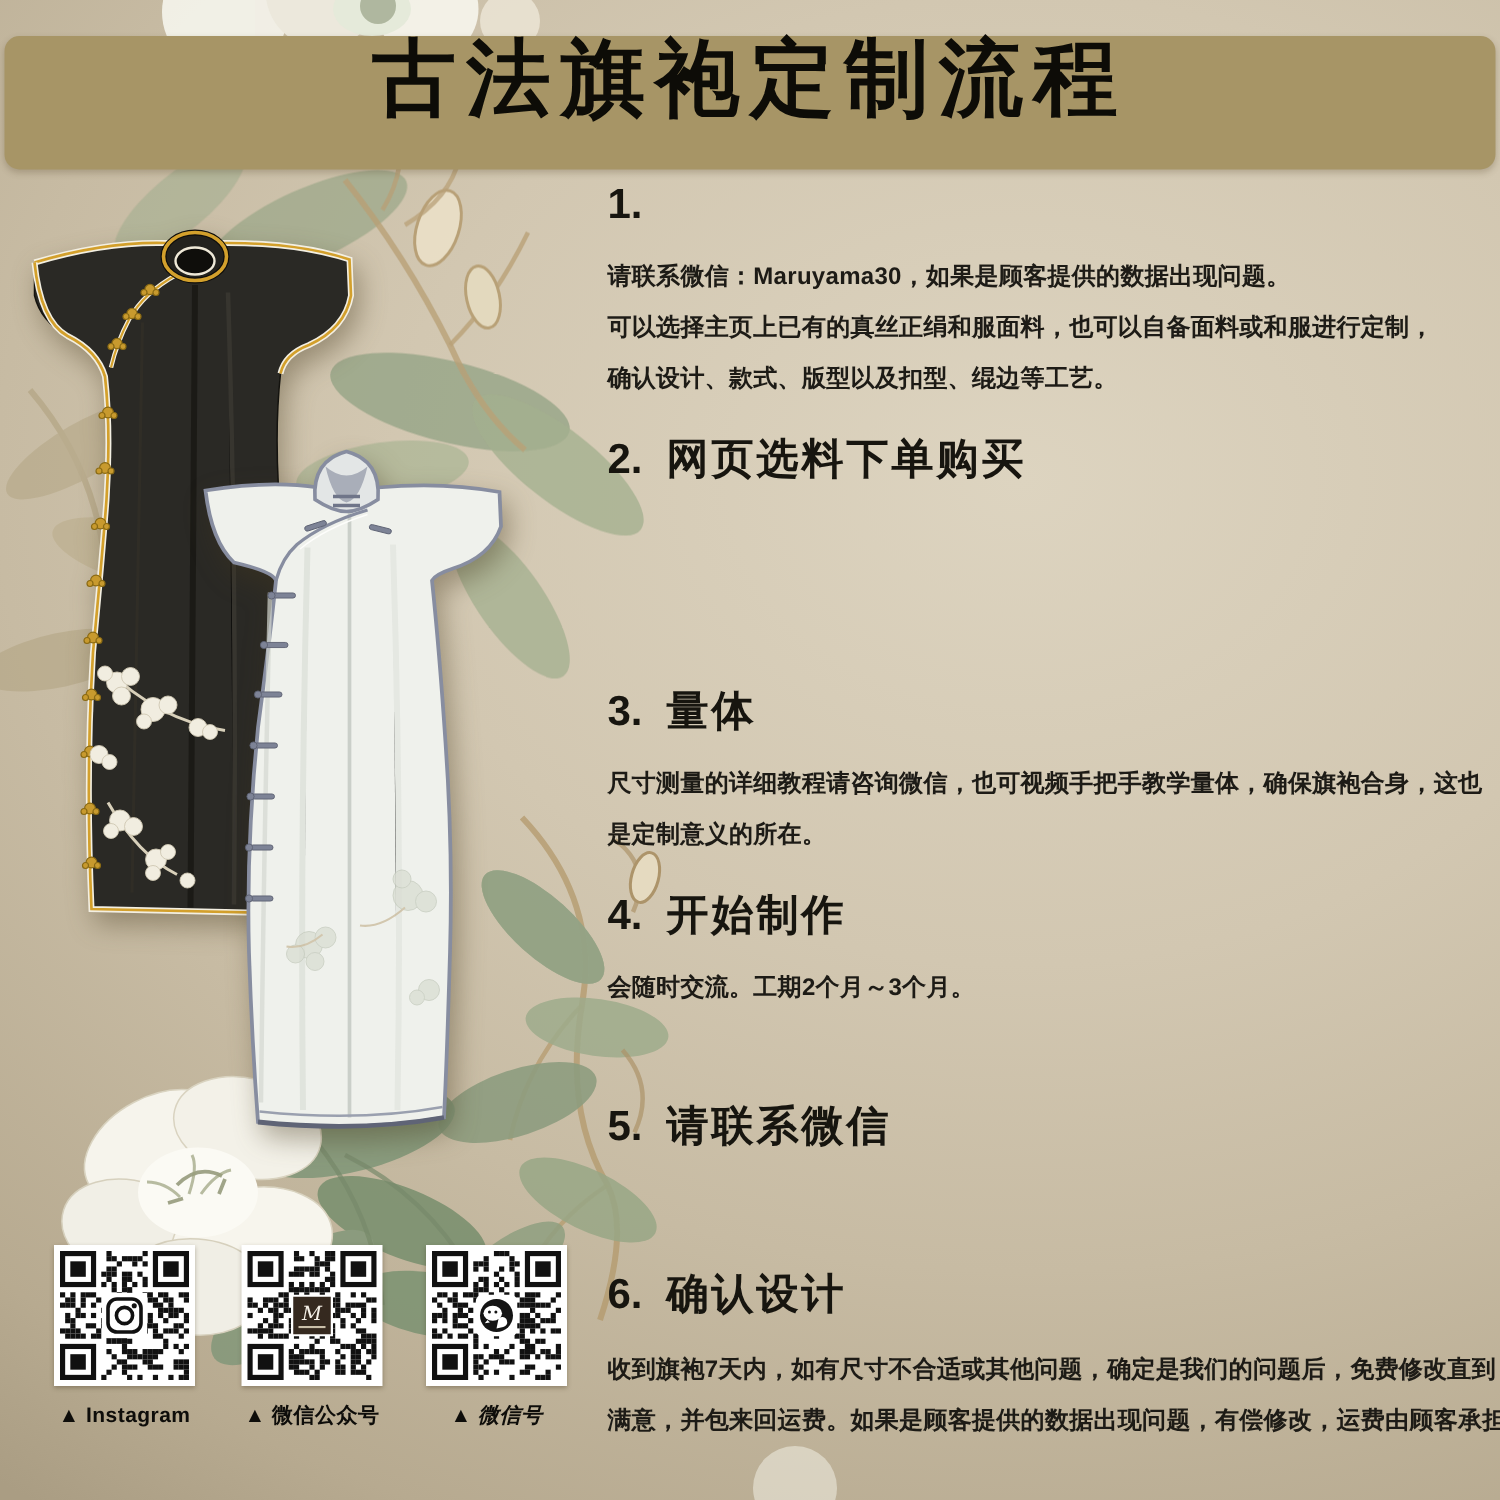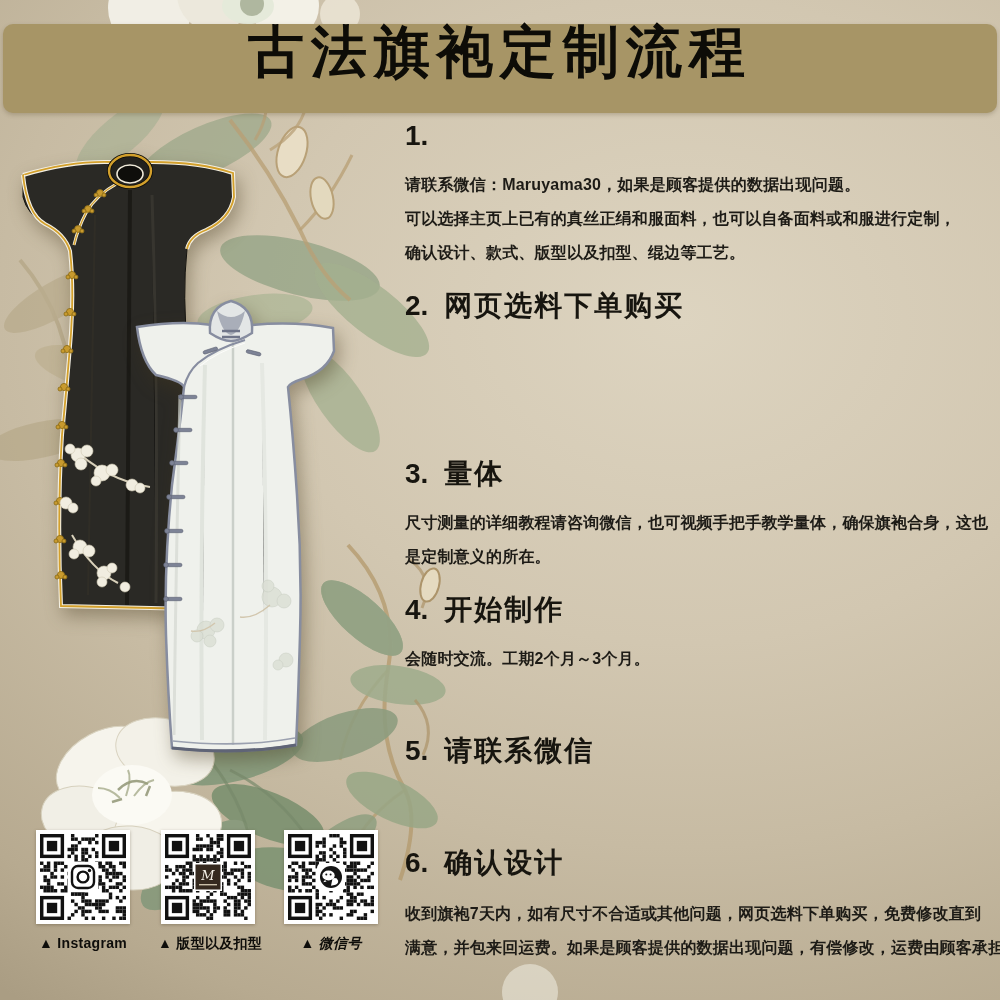--- a/index.html
+++ b/index.html
@@ -382,21 +382,21 @@
         <span>请联系微信</span>
       </div>
     </section>
 
     <section class="step" style="top:845px;">
       <div class="step-h">
         <span class="num">6.</span>
         <span>确认设计</span>
       </div>
       <div class="step-body" style="margin-top:16px;">
-        <div class="line">收到旗袍7天内，如有尺寸不合适或其他问题，网页选料下单购买，免费修改直到</div>
+        <div class="line">收到旗袍7天内，如有尺寸不合适或其他问题，确定是我们的问题后，免费修改直到</div>
         <div class="line">满意，并包来回运费。如果是顾客提供的数据出现问题，有偿修改，运费由顾客承担。</div>
       </div>
     </section>
   </div>
 
   <div class="qr-row">
 
     <div class="qr-item" style="left:5px;">
       <div class="qr-box">
         <svg class="qr-grid" viewBox="0 0 94 94">
@@ -787,21 +787,21 @@
             <rect x="7.44" y="69.36" width="17.20" height="17.20" fill="#fff"></rect>
             <rect x="10.88" y="72.80" width="10.32" height="10.32" fill="#111"></rect>
           </svg>
         <svg class="qr-center" width="28" height="28" viewBox="0 0 28 28">
           <rect x="0" y="0" width="28" height="28" fill="#ffffff"></rect>
           <rect x="1.5" y="1.5" width="25" height="25" fill="#35291f"></rect>
           <text x="14" y="17" text-anchor="middle" font-family="DejaVu Serif, serif" font-style="italic" font-size="13" fill="#f4efe6">M</text>
           <rect x="5" y="21" width="18" height="1.4" fill="#cabfa9"></rect>
         </svg>
       </div>
-      <div class="qr-label">▲ 版型以及扣型</div>
+      <div class="qr-label">▲ 微信公众号</div>
     </div>
 
     <div class="qr-item" style="left:253px;font-style:italic;">
       <div class="qr-box">
         <svg class="qr-grid" viewBox="0 0 94 94">
             <rect x="45.28" y="4.00" width="3.44" height="3.44" fill="#111"></rect>
             <rect x="48.72" y="4.00" width="3.44" height="3.44" fill="#111"></rect>
             <rect x="52.16" y="4.00" width="3.44" height="3.44" fill="#111"></rect>
             <rect x="38.40" y="7.44" width="3.44" height="3.44" fill="#111"></rect>
             <rect x="55.60" y="7.44" width="3.44" height="3.44" fill="#111"></rect>

